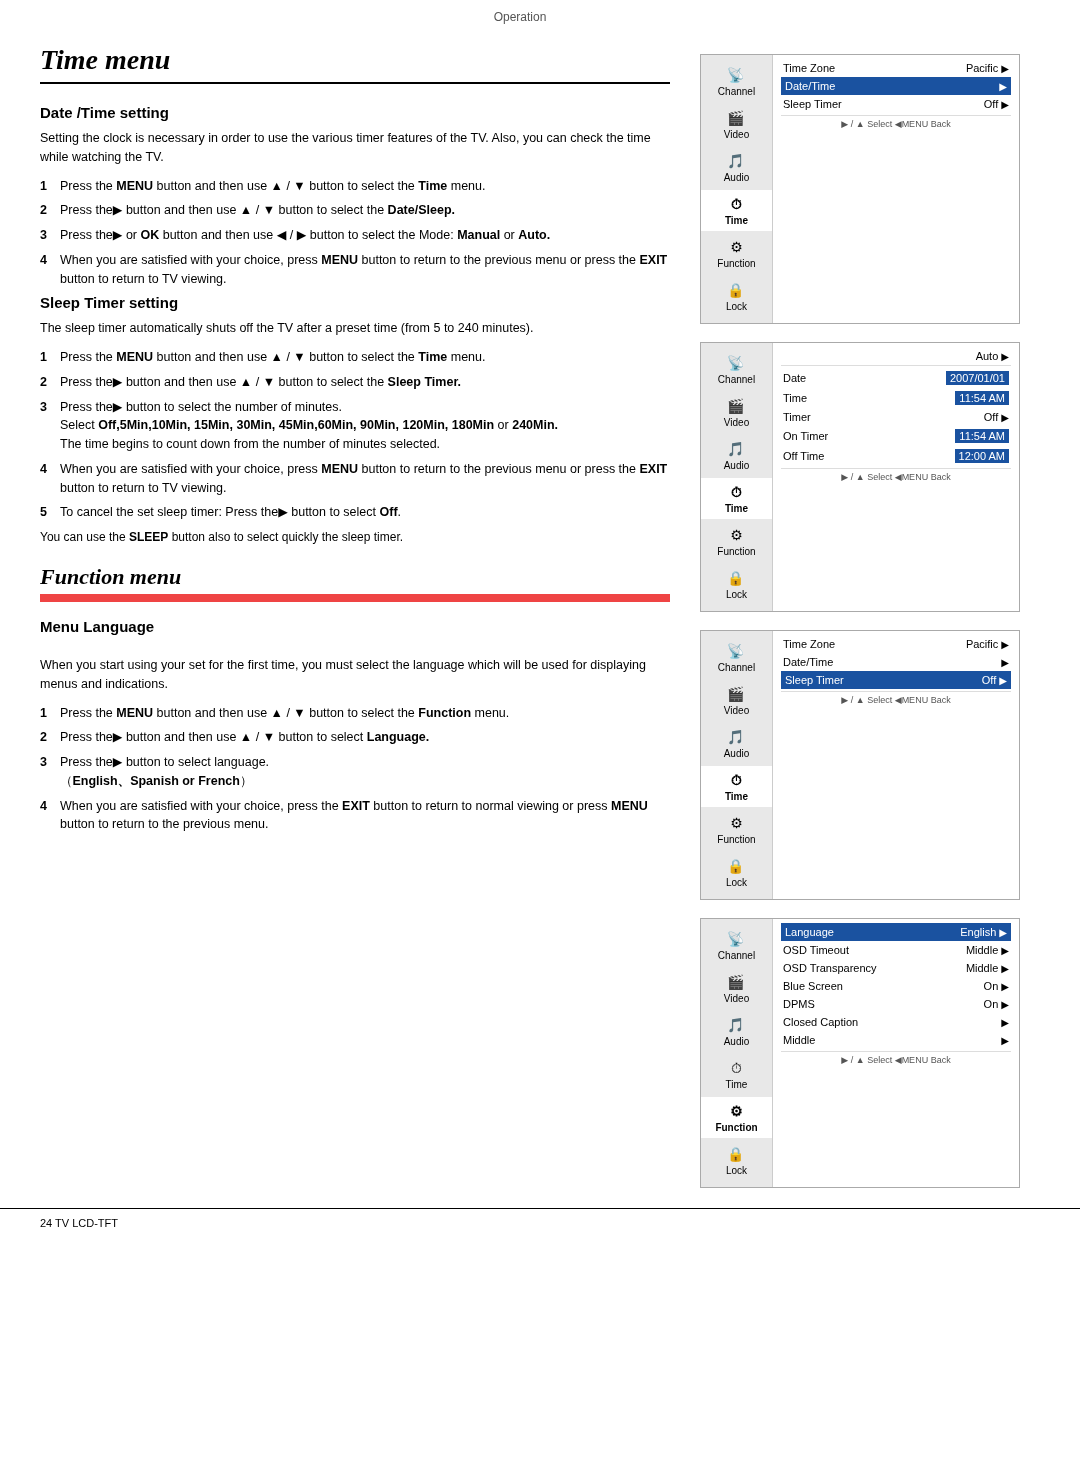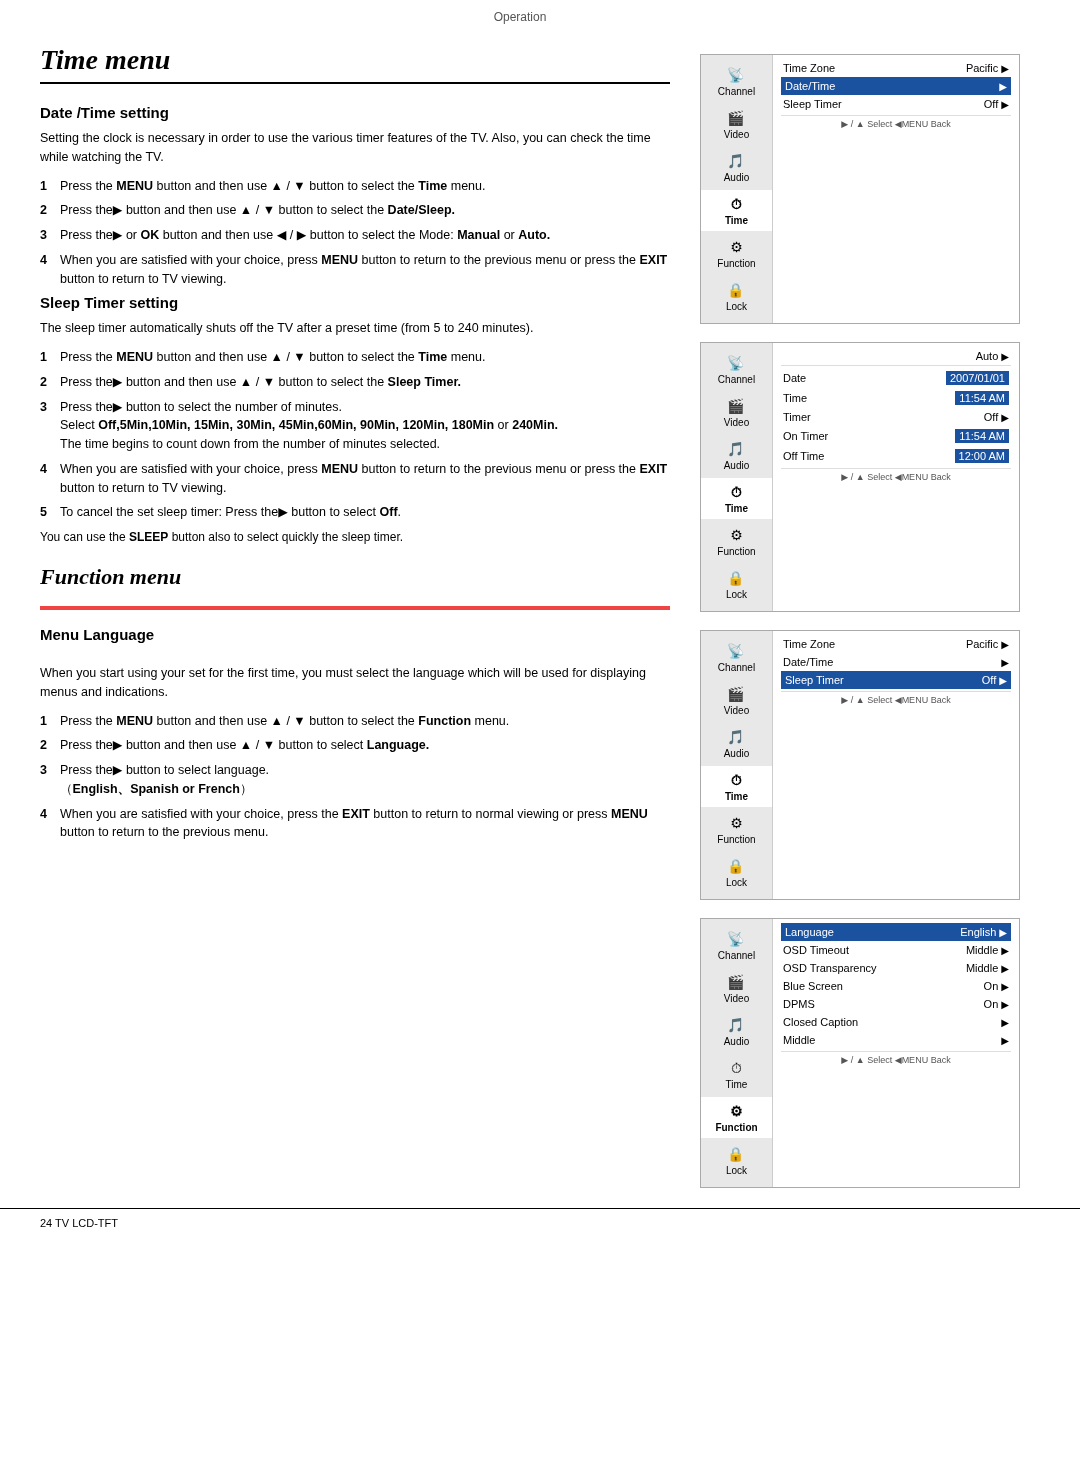--- a/index.html
+++ b/index.html
@@ -271,21 +271,21 @@
         <span class="step-num bold">4</span>
         <span class="step-text">When you are satisfied with your choice,  press <b>MENU</b> button to return to the previous menu or press the <b>EXIT</b> button to return to TV viewing.</span>
       </li>
       <li>
         <span class="step-num bold">5</span>
         <span class="step-text">To cancel the set sleep timer: Press the▶ button to select  <b>Off</b>.</span>
       </li>
     </ul>
     <p class="note-text">You can use the <b>SLEEP</b> button also to select quickly the sleep timer.</p>
 
-    <div class="section-title" style="font-style:italic; font-family:'Times New Roman',serif; font-size:22px; border-bottom:4px solid #ef4444; padding-bottom:16px; margin-top:18px;">Function menu</div>
+    <div class="section-title" style="font-style:italic; font-family:'Times New Roman',serif; font-size:22px; border-bottom:8px solid #ef4444; padding-bottom:4px; margin-top:18px;">Function menu</div>
     <div class="subsection-title">Menu Language</div>
     <p class="section-desc">When you start using your set for the first time, you must select the language which will be used for displaying menus and indications.</p>
 
     <ul class="step-list">
       <li>
         <span class="step-num bold">1</span>
         <span class="step-text">Press the <b>MENU</b> button and then use ▲ / ▼ button to select the <b>Function</b> menu.</span>
       </li>
       <li>
         <span class="step-num bold">2</span>

